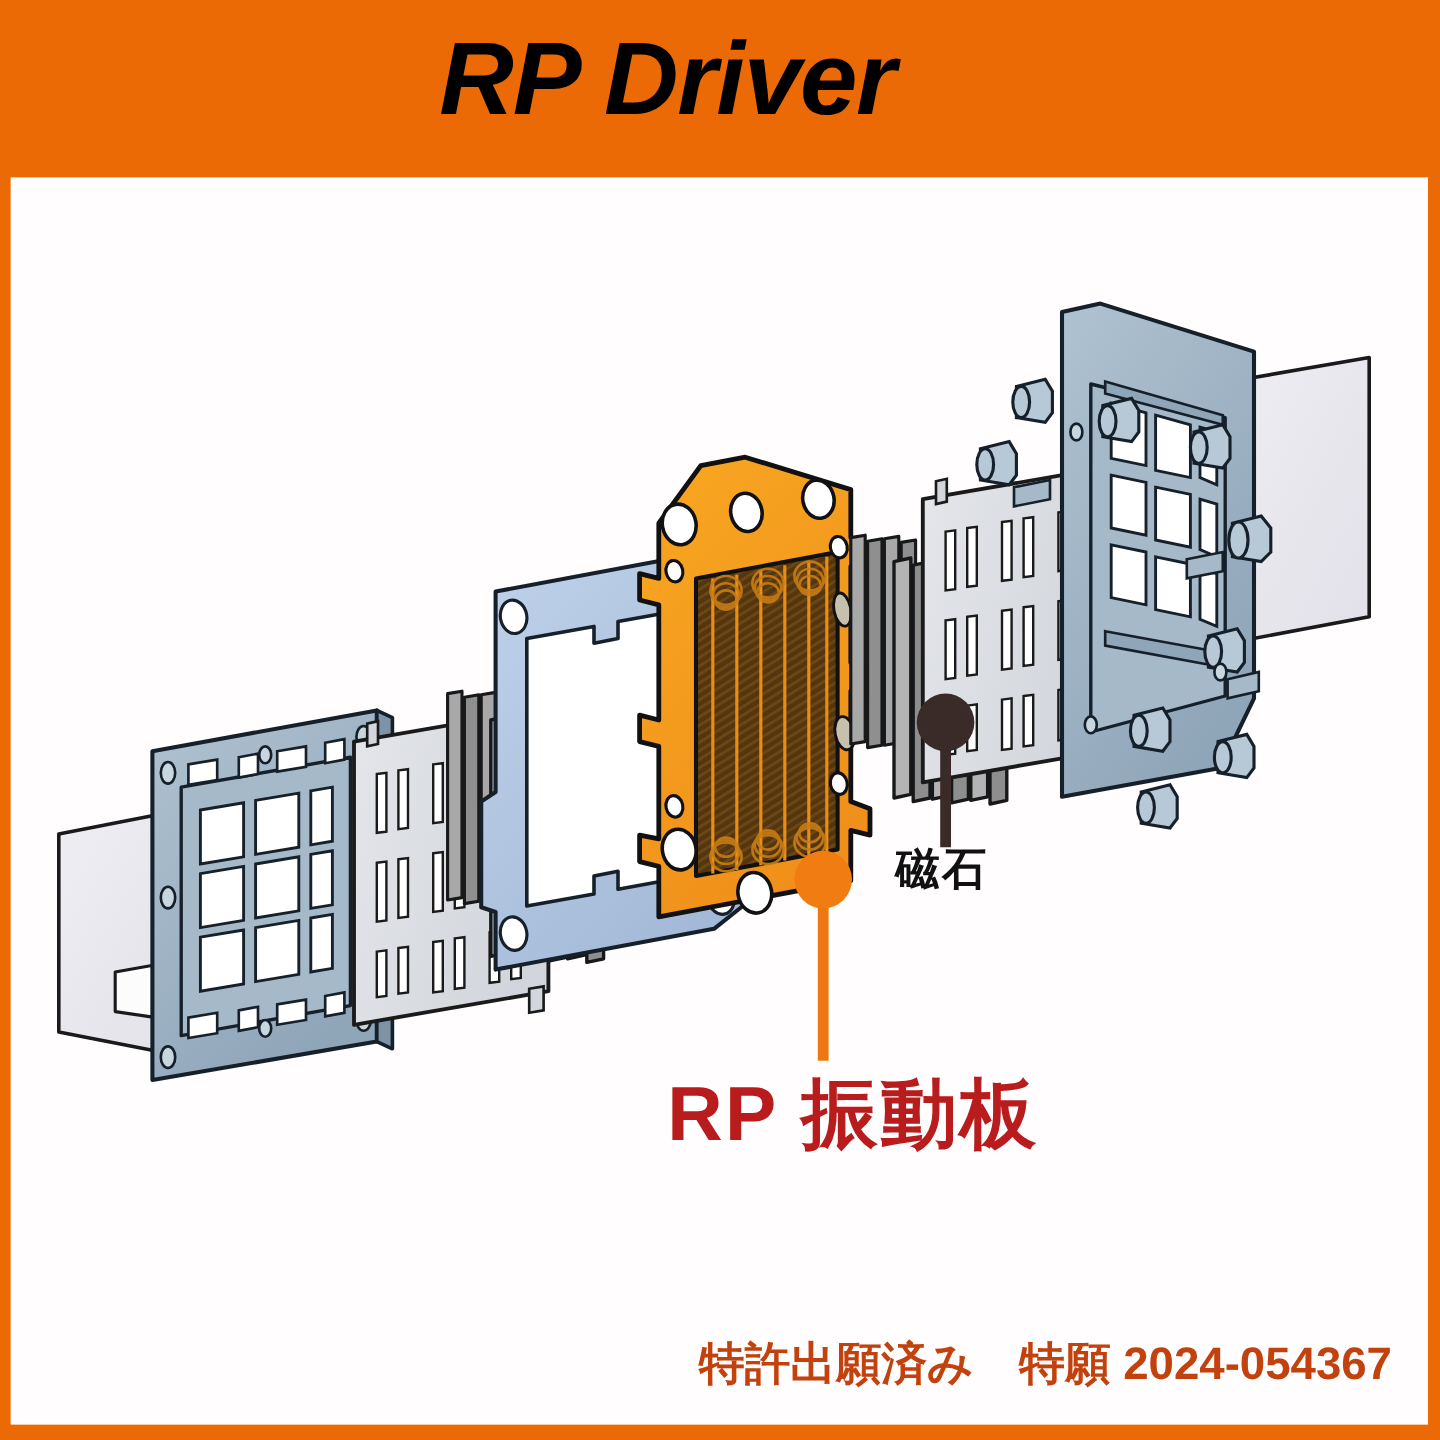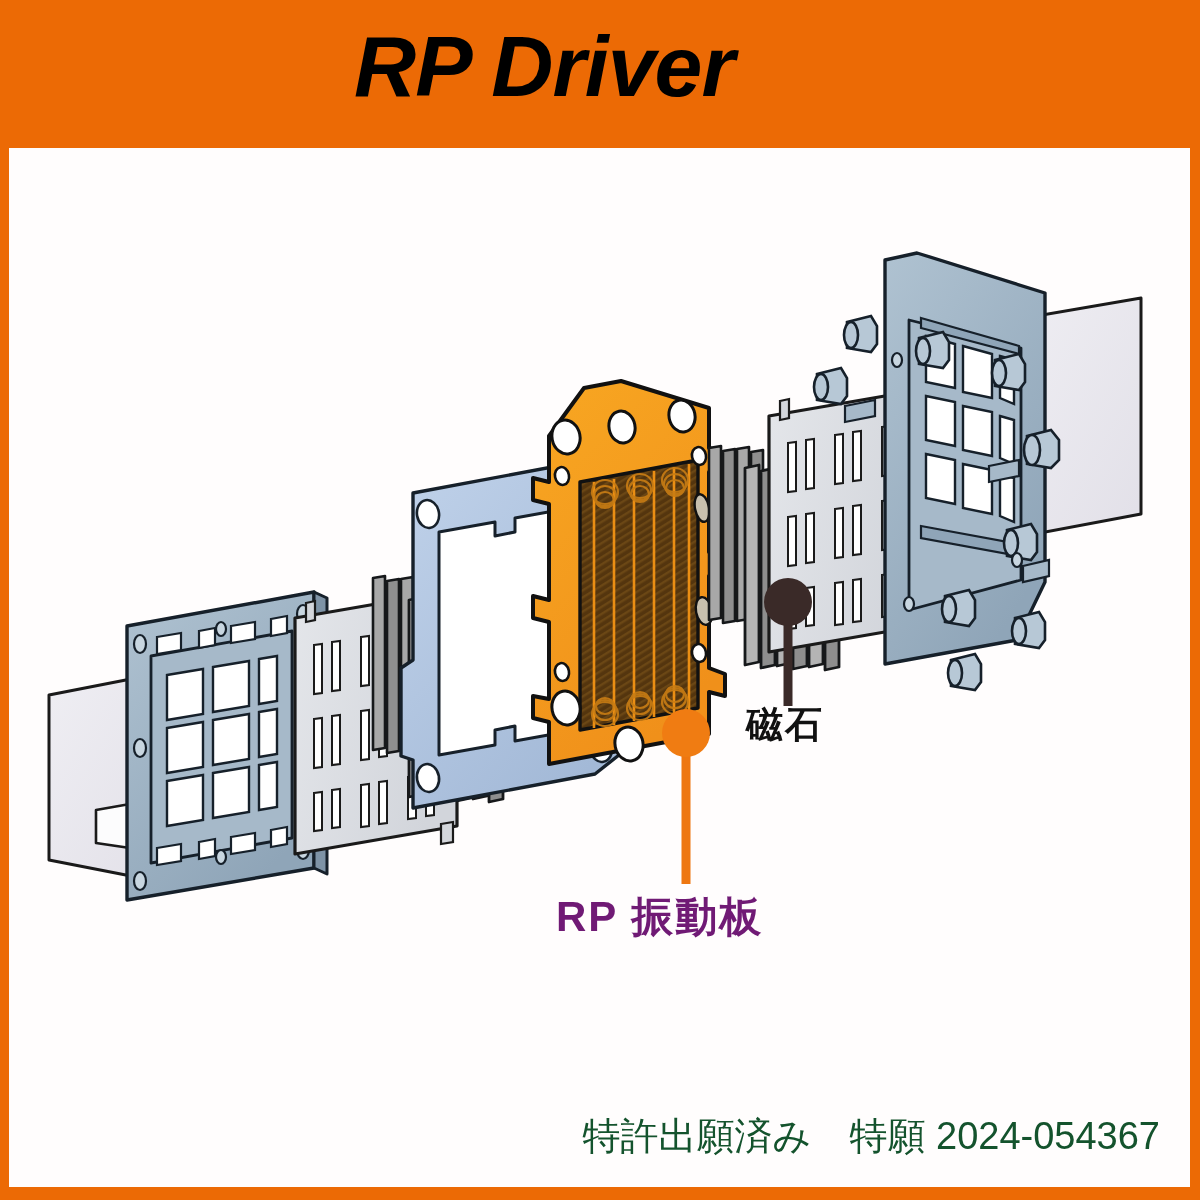--- a/index.html
+++ b/index.html
@@ -23,21 +23,21 @@
   .frame-left{left:0;top:0;width:9px;height:1200px;}
   .frame-right{right:0;top:0;width:10px;height:1200px;}
   .frame-bottom{left:0;bottom:0;width:1200px;height:13px;}
 
   
   .banner{
     position:absolute;left:0;top:0;width:1200px;height:148px;
     background:#EC6A05;
   }
   .banner-title{
-    position:absolute;left:4px;top:14px;width:1080px;
+    position:absolute;left:16px;top:14px;width:1080px;
     text-align:center;
     font-size:86px;
     font-weight:bold;
     font-style:italic;
     color:#000000;
     letter-spacing:-1px;
     line-height:104px;
     white-space:nowrap;
   }
 
@@ -51,36 +51,36 @@
 
   
   .label{
     position:absolute;
     font-weight:bold;
     white-space:nowrap;
     line-height:1;
   }
   .label-diaphragm{
     left:556px;top:896px;
-    font-size:42px;
-    color:#701a75;
+    font-size:64px;
+    color:#b91c1c;
     letter-spacing:2px;
   }
   .label-magnet{
     left:746px;top:706px;
     font-size:37px;
     color:#111111;
     letter-spacing:2px;
   }
   .footnote{
     position:absolute;
     right:40px;bottom:38px;
     font-size:38px;
-    font-weight:normal;
-    color:#14532d;
+    font-weight:bold;
+    color:#c2410c;
     white-space:nowrap;
     letter-spacing:0px;
   }
 </style>
 </head>
 <body>
 
 <div id="page">
 
   <div class="frame-left"></div>

